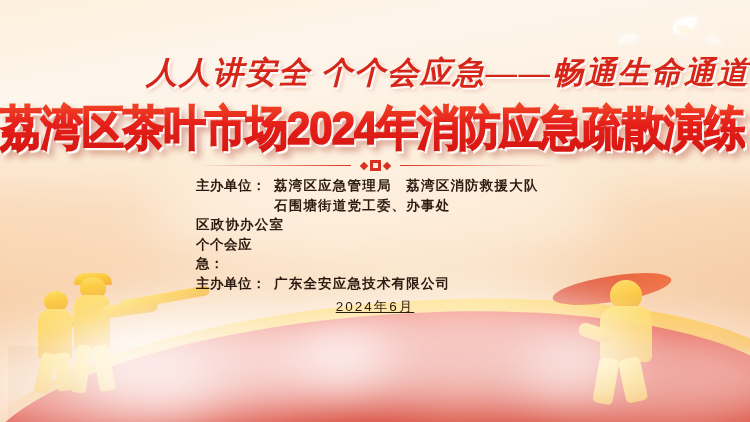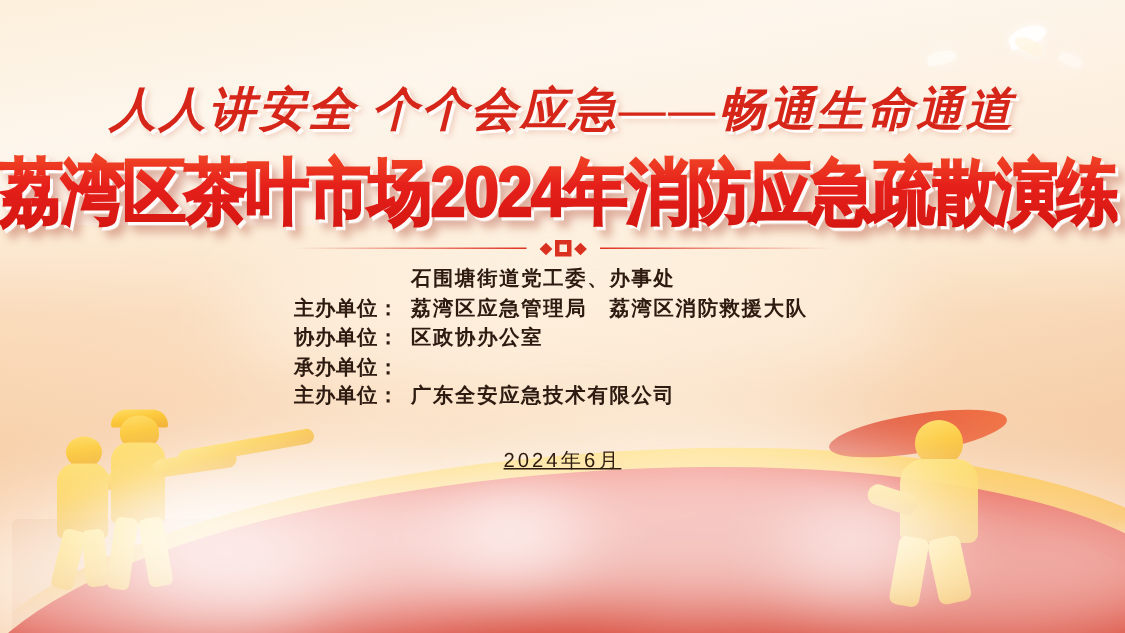--- a/index.html
+++ b/index.html
@@ -92,21 +92,21 @@
 
   
   .dove{position:absolute;background:rgba(255,255,255,.9);border-radius:50% 50% 50% 0;
         box-shadow:0 0 8px rgba(255,255,255,.8);}
   .d1{left:672px;top:18px;width:26px;height:12px;transform:rotate(-18deg);}
   .d1b{left:676px;top:26px;width:20px;height:9px;transform:rotate(22deg);background:rgba(255,245,225,.8);border-radius:50% 50% 0 50%;}
   .d2{left:618px;top:34px;width:20px;height:9px;transform:rotate(-10deg);opacity:.62;}
   .d3{left:706px;top:36px;width:16px;height:8px;transform:rotate(28deg);opacity:.55;}
 
   
-  .headline-wrap{position:absolute;left:0;top:52px;width:750px;text-align:center;}
+  .headline-wrap{position:absolute;left:0;top:52px;width:750px;text-align:right;}
   .subtitle{
     display:inline-block;
     font-family:"Liberation Serif","DejaVu Serif",serif;
     font-size:31px;font-weight:bold;font-style:italic;
     color:#d6261a;letter-spacing:2px;white-space:nowrap;
     text-shadow:2px 2px 0 rgba(255,255,255,.92),3px 3px 4px rgba(190,60,30,.28);
   }
   .main-title{
     position:absolute;left:0;top:100px;width:615px;text-align:center;
   }
@@ -222,34 +222,33 @@
     <div class="line"></div>
     <div class="orn">
       <i></i>
       <span class="big"></span>
       <i></i>
     </div>
     <div class="line r"></div>
   </div>
 
   <div class="credits">
+    <div class="crow">
+      <div class="clabel">主办单位：</div>
+      <div class="cvalue">荔湾区应急管理局　荔湾区消防救援大队</div>
+    </div>
     <div class="crow indent">
       <div class="clabel">主办单位：</div>
       <div class="cvalue">石围塘街道党工委、办事处</div>
     </div>
     <div class="crow">
-      <div class="clabel">主办单位：</div>
-      <div class="cvalue">荔湾区应急管理局　荔湾区消防救援大队</div>
-    </div>
-    <div class="crow">
-      <div class="clabel">协办单位：</div>
       <div class="cvalue">区政协办公室</div>
     </div>
     <div class="crow">
-      <div class="clabel">承办单位：</div>
+      <div class="clabel">个个会应急：</div>
     </div>
     <div class="crow">
       <div class="clabel">主办单位：</div>
       <div class="cvalue">广东全安应急技术有限公司</div>
     </div>
   </div>
 
   <div class="footer">
     <div class="date">2024年6月</div>
   </div>

